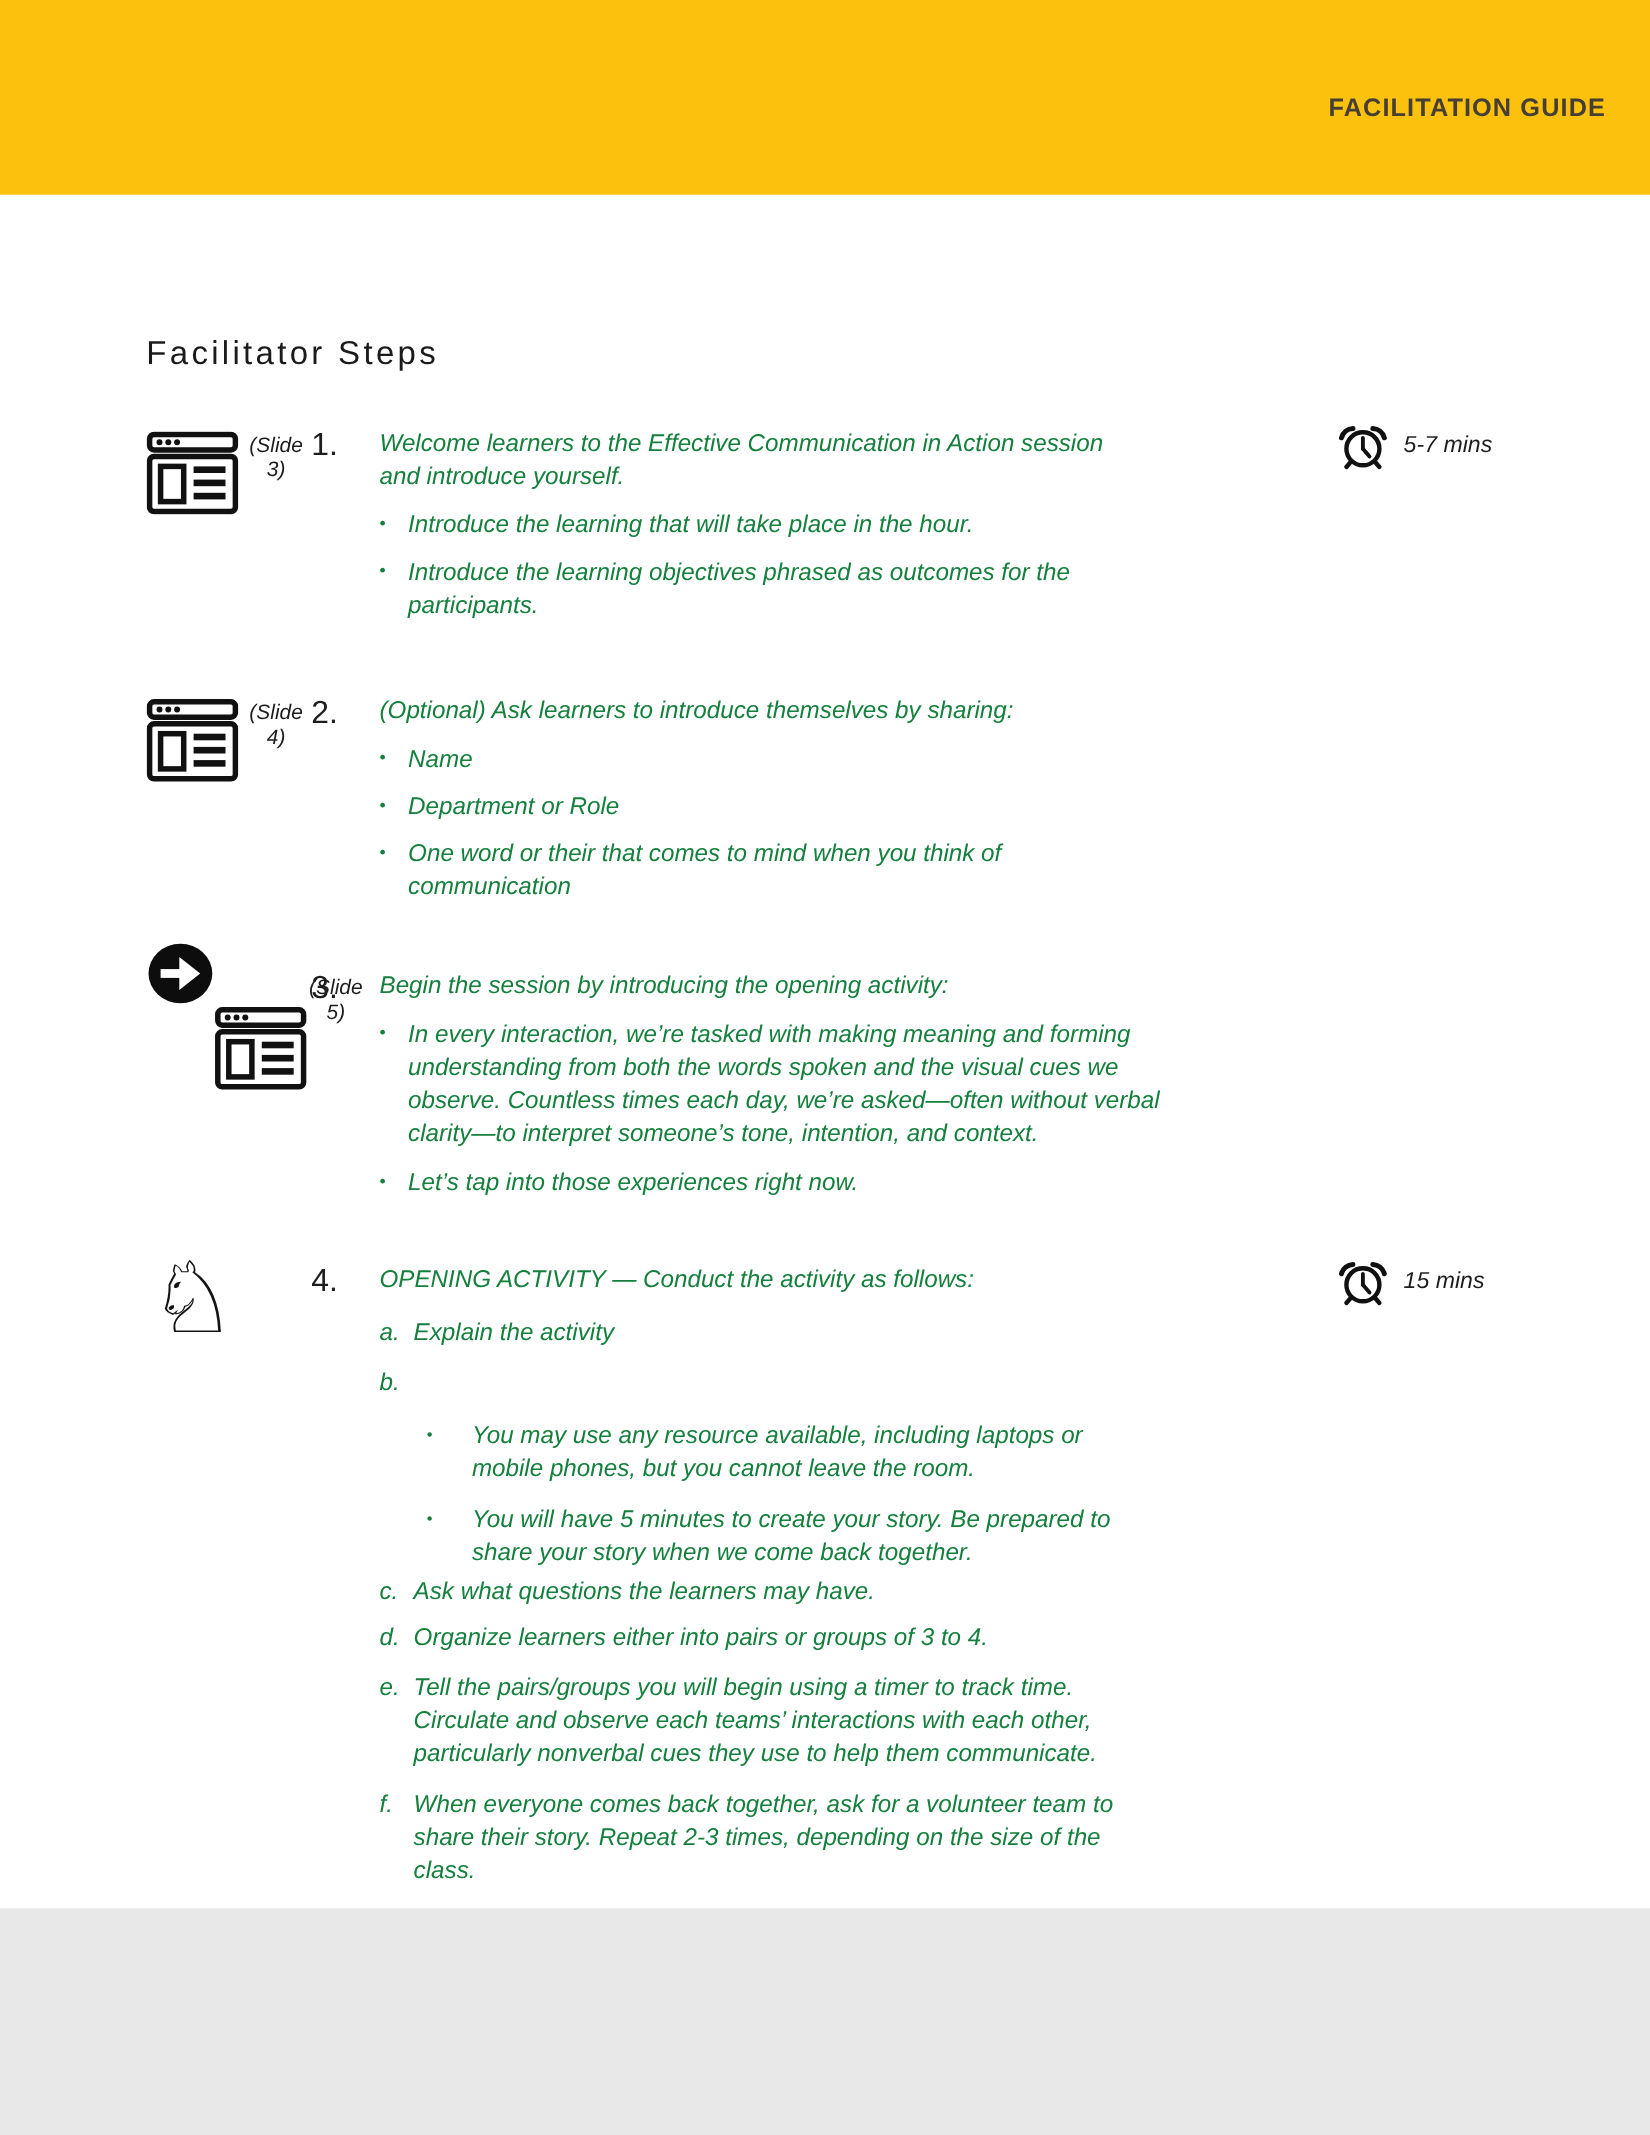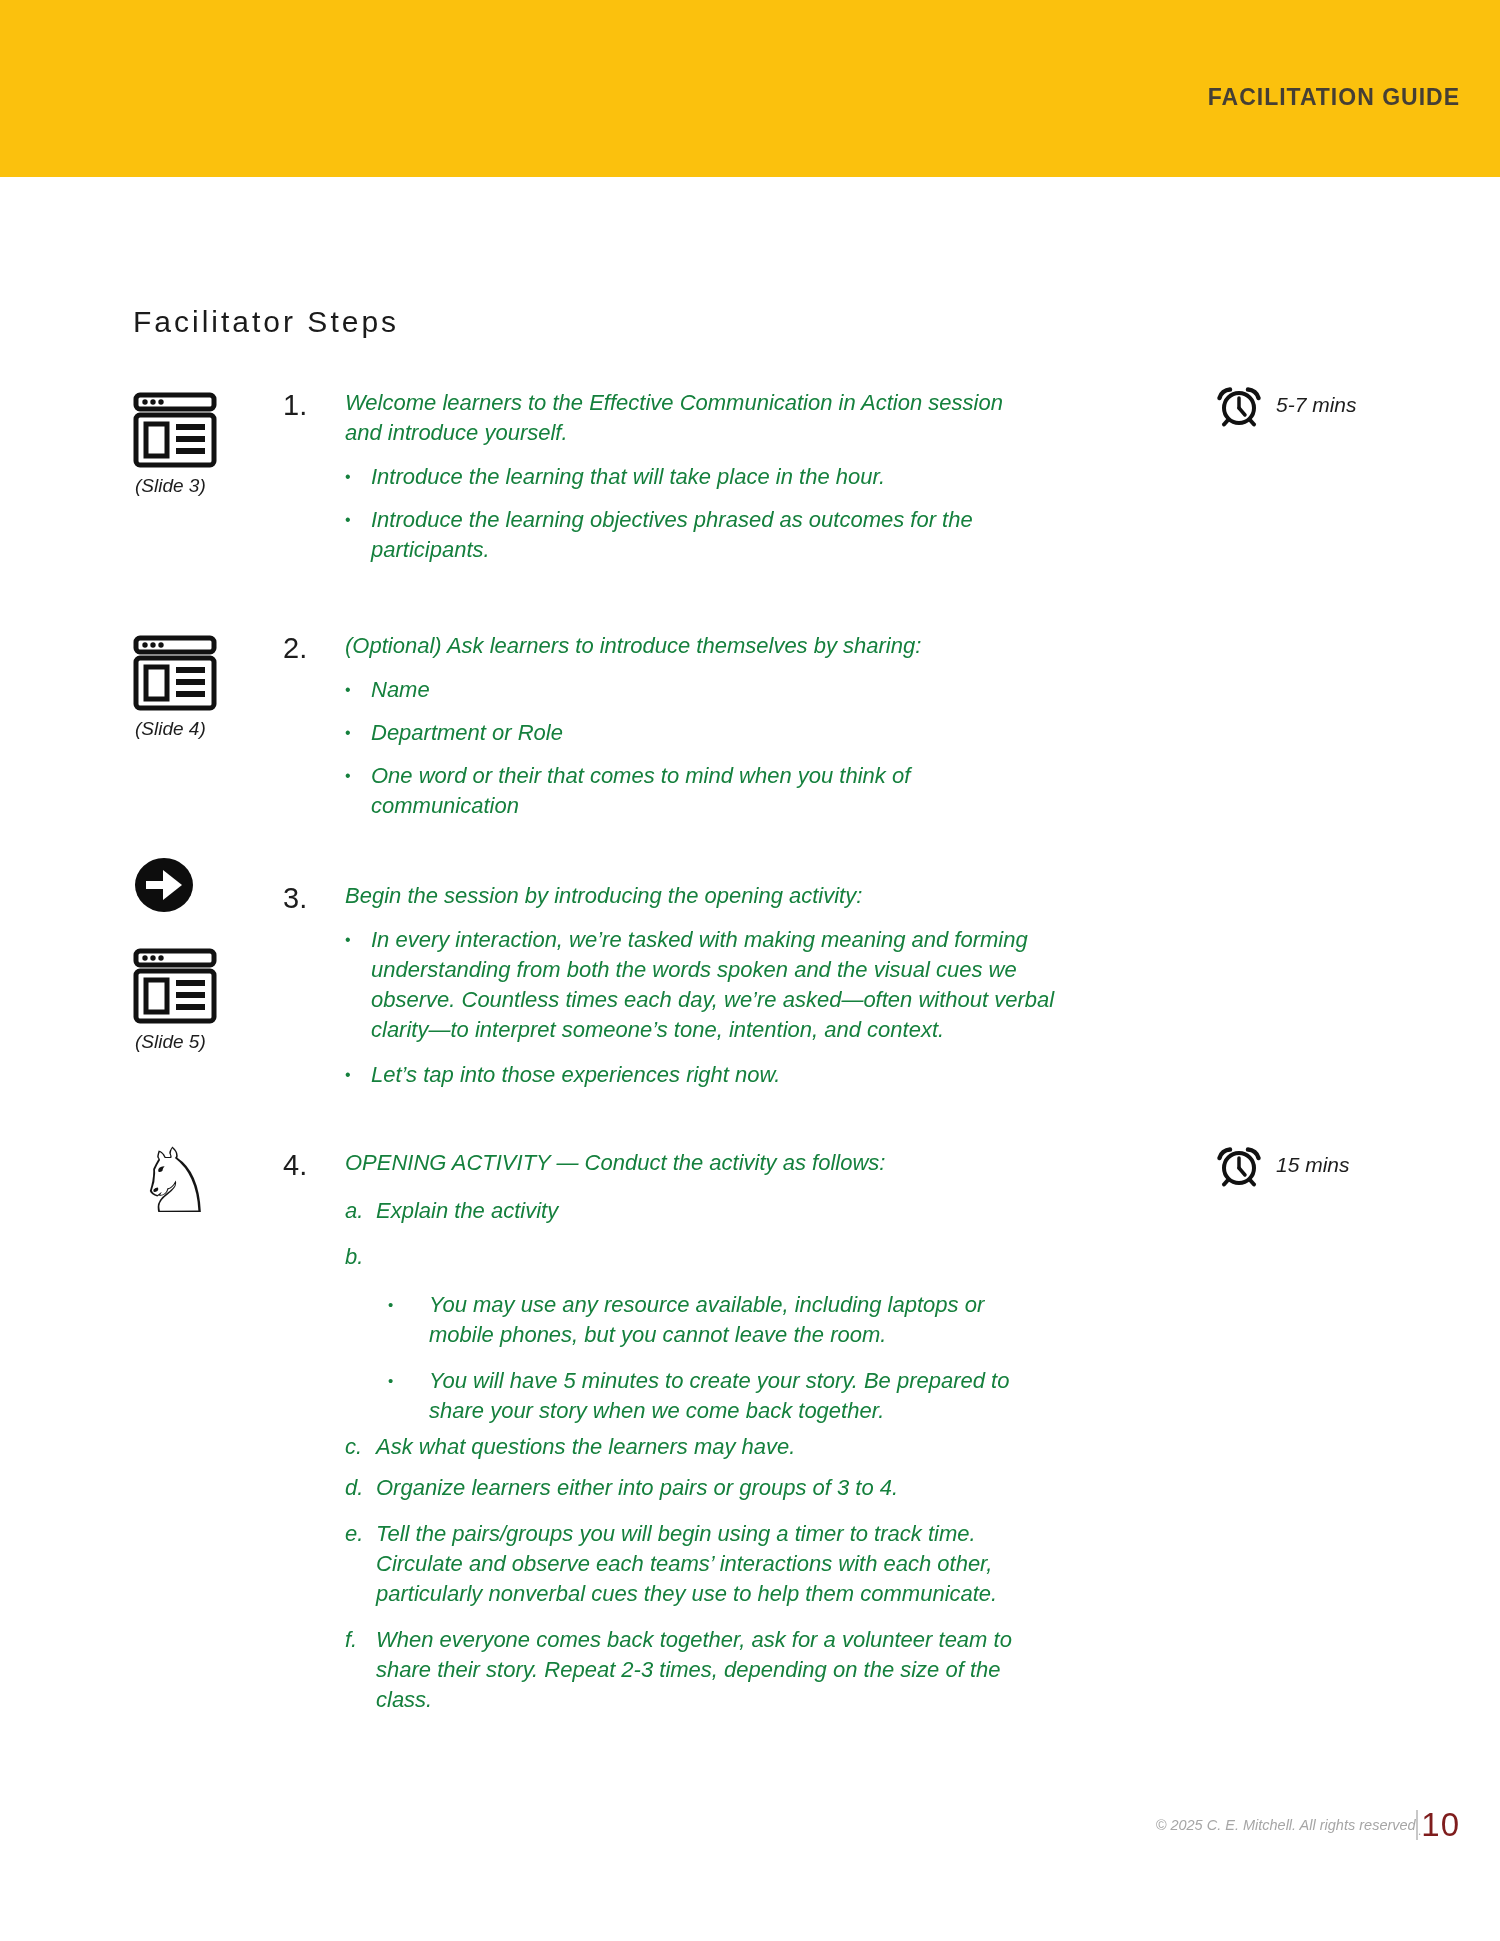--- a/index.html
+++ b/index.html
@@ -1,38 +1,38 @@
 <!DOCTYPE html>
 <html><head>
 <meta charset="utf-8">
 <style>
   html,body {margin:0; padding:0; background:#e8e8e8;}
   .page {
-    position:relative; width:1500px; height:1941px; margin:0 auto;
+    position:relative; width:1500px; height:1735px; margin:0 auto;
     background:#ffffff; overflow:hidden;
     font-family:"Liberation Sans", sans-serif; color:#1d1d1d;
   }
   
   .band {position:absolute; top:0; left:0; width:1500px; height:177px; background:#FBC10D;}
   .band-label {
     position:absolute; top:84px; right:40px;
     font-size:23px; letter-spacing:1px; color:#453F35; font-weight:bold;
   }
   
   .content {position:absolute; top:177px; left:0; width:1500px; padding:0 29px 0 133px; box-sizing:border-box;}
   .title {
     margin:128px 0 0 0; font-size:30px; font-weight:normal;
     letter-spacing:3px; color:#1b1b1b;
   }
   .step {display:grid; grid-template-columns:150px 62px 815px auto; align-items:start;}
   .step.s1 {margin-top:49px;}
   .step.s2 {margin-top:66px;}
   .step.s3 {margin-top:60px;}
   .step.s4 {margin-top:58px;}
-  .col-icon {display:flex; flex-direction:column; align-items:flex-start;text-align:center;}
+  .col-icon {display:flex; flex-direction:row; align-items:flex-start;text-align:center;}
   .icon-wrap {line-height:0;}
   .icon-pad {margin-top:4px;}
   .arrow-wrap {margin-top:-25px;}
   .slide-after-arrow {margin-top:34px;}
   .slide-label {font-style:italic; font-size:19px; margin-top:7px; margin-left:2px; color:#1d1d1d;}
   .knight {
     font-family:"DejaVu Sans", sans-serif; font-size:90px; line-height:78px;
     color:#141414; margin-top:-6px; margin-left:2px;
   }
   .col-num {font-size:29px; line-height:30px; padding-top:2px; color:#1d1d1d;}

